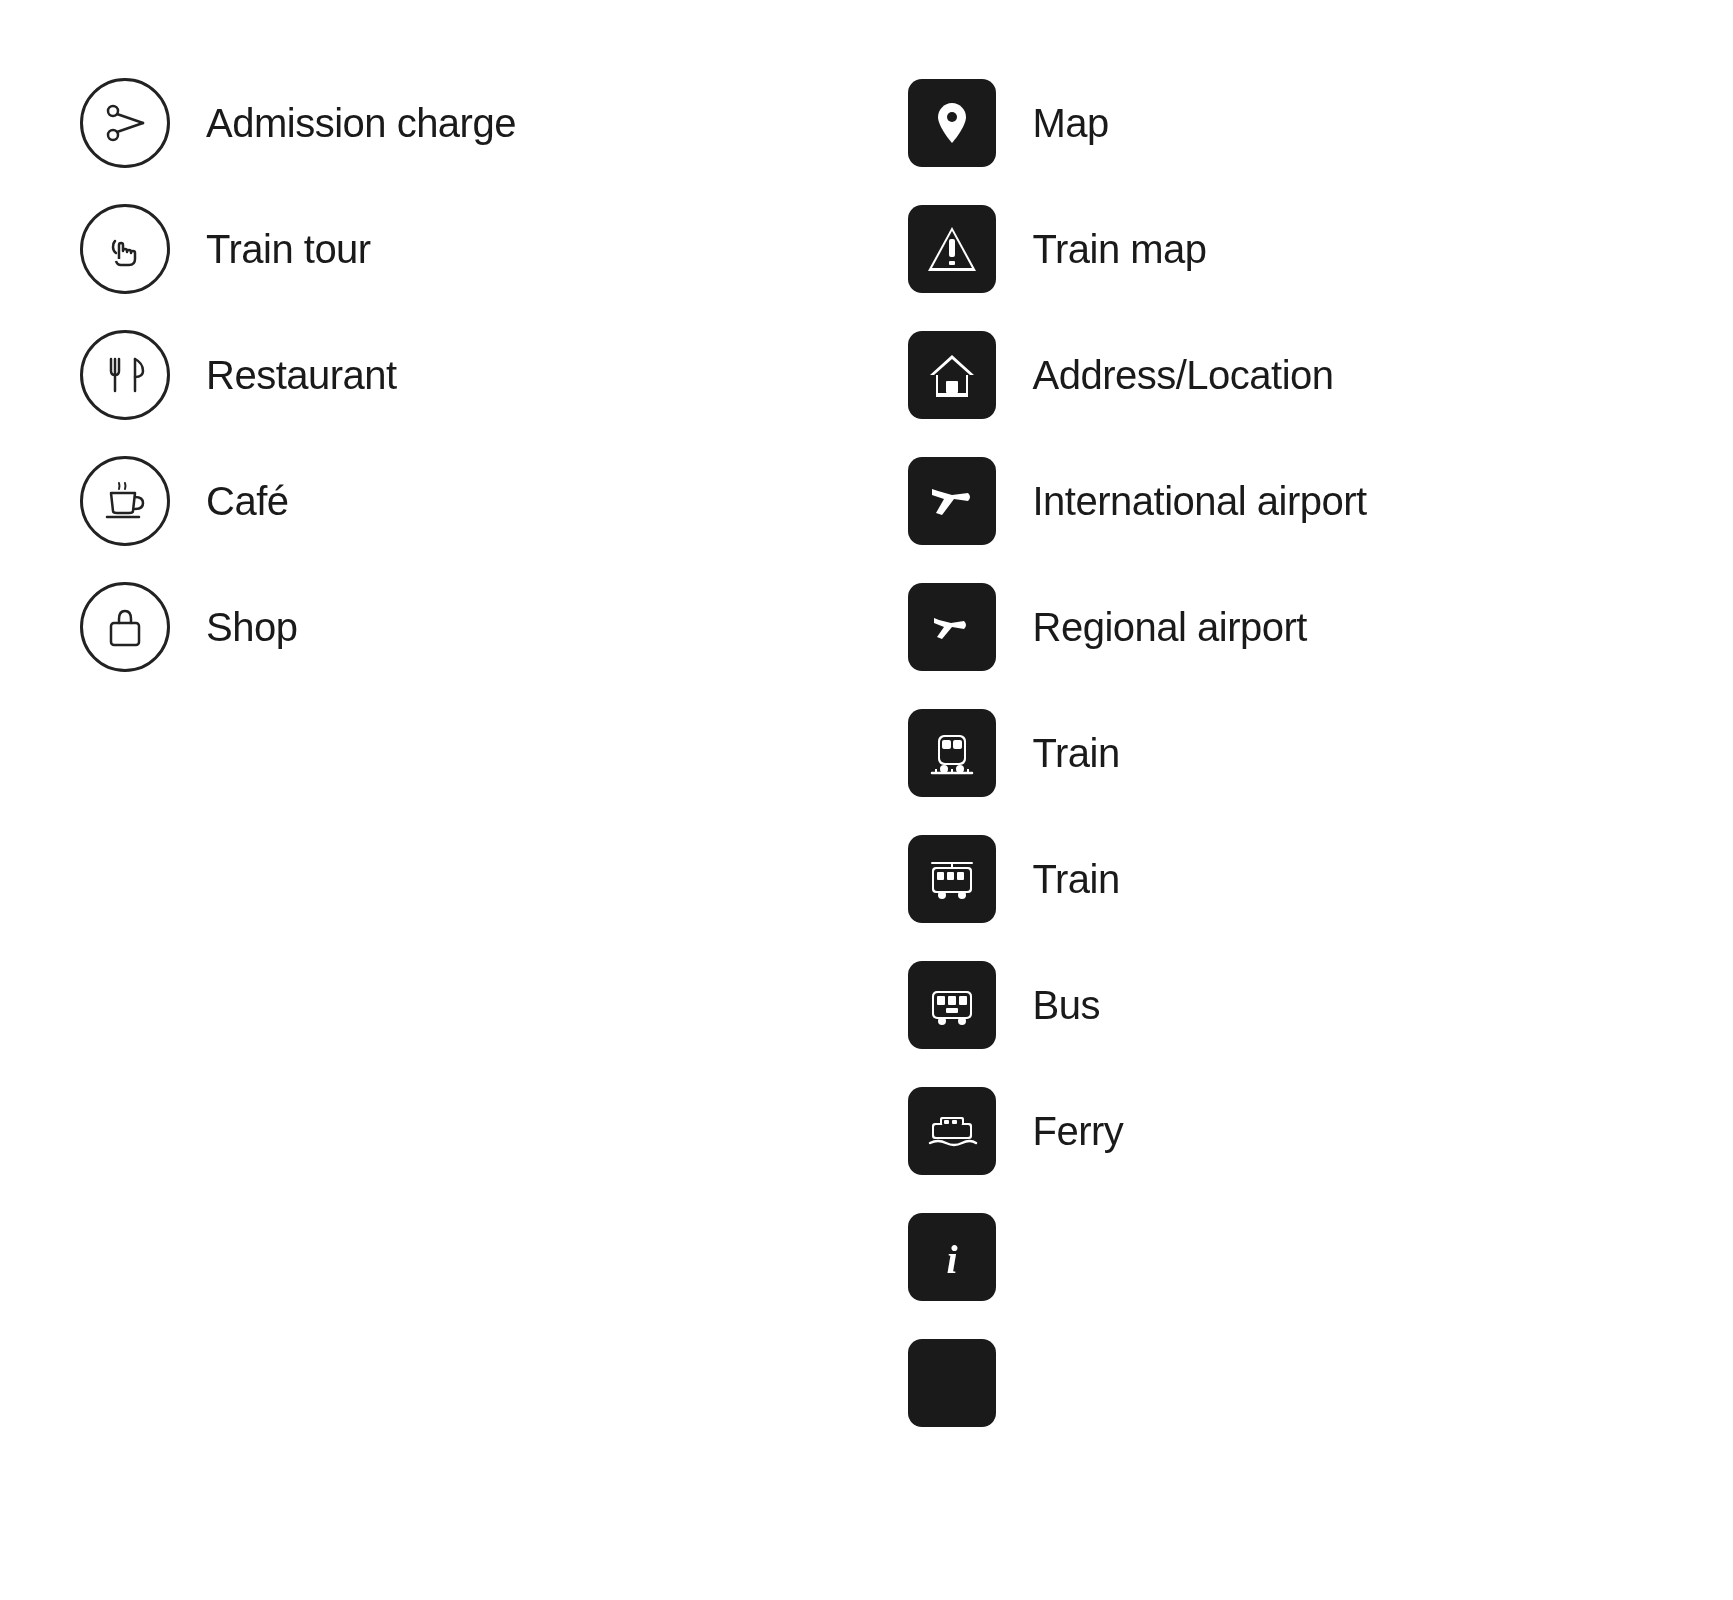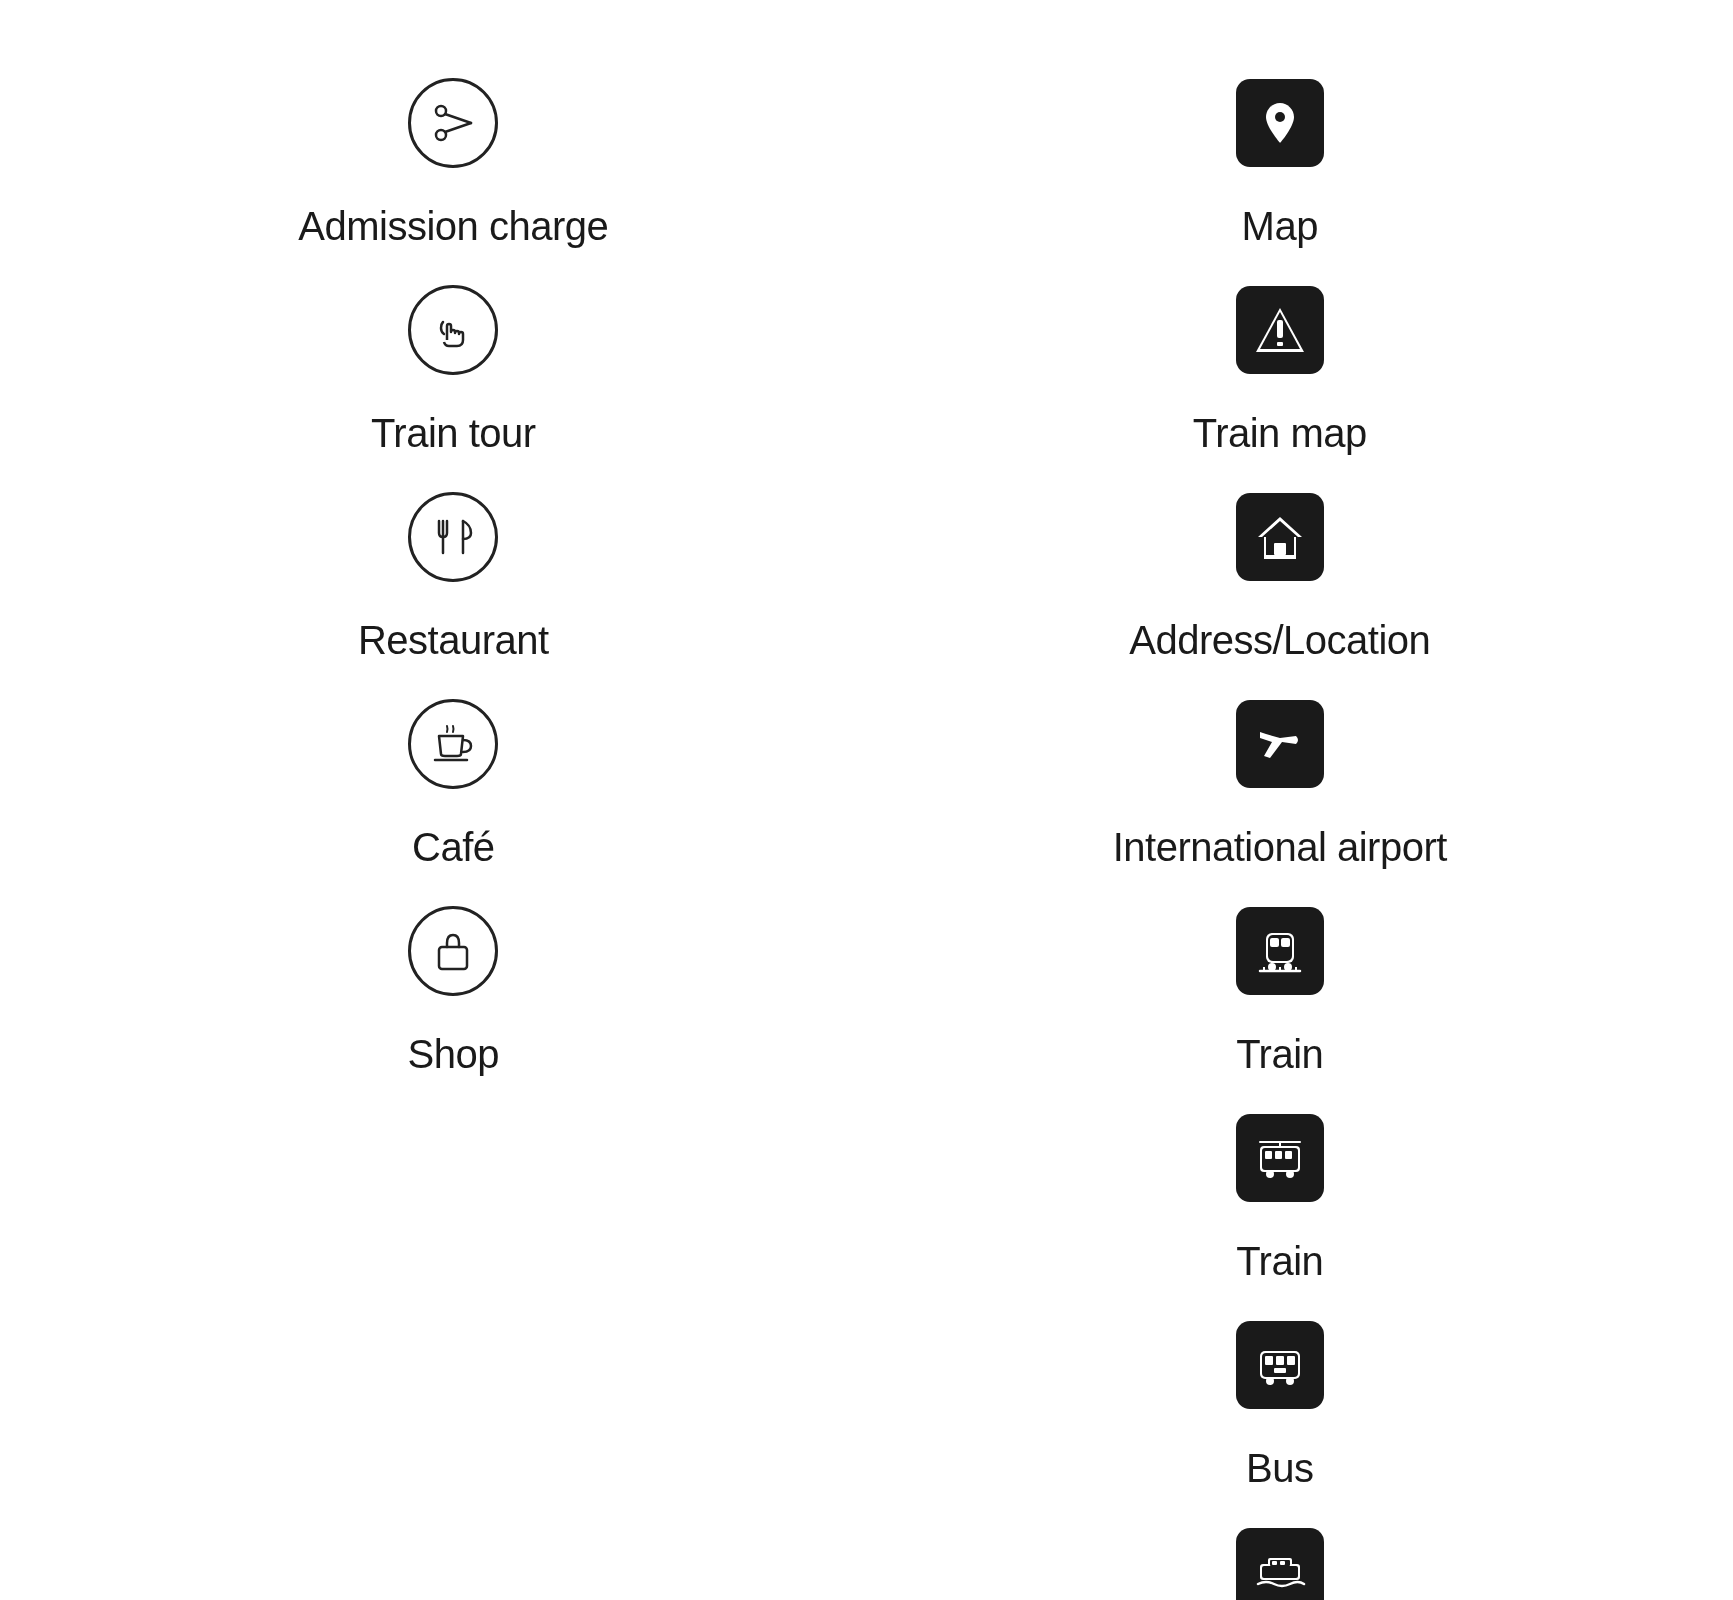--- a/index.html
+++ b/index.html
@@ -16,21 +16,20 @@
       grid-template-columns: 1fr 1fr;
       column-gap: 80px;
       row-gap: 0;
     }
 
     .legend-item {
       display: flex;
       align-items: center;
       padding: 18px 0;
       gap: 36px;
-      flex-direction: column;
     }
 
     .icon-wrap {
       flex-shrink: 0;
       width: 90px;
       height: 90px;
       display: flex;
       align-items: center;
       justify-content: center;
     }
@@ -211,20 +210,31 @@
         <div class="icon-square">
           <svg viewBox="0 0 56 56" xmlns="http://www.w3.org/2000/svg">
 
             <path d="M44 20 Q48 24 44 28 L30 26 L18 42 L12 40 L20 26 L8 22 L8 16 L14 18 L28 22 Z" fill="white"></path>
           </svg>
         </div>
       </div>
       <span class="item-label">International airport</span>
     </div>
 
+    <div class="legend-item">
+      <div class="icon-wrap">
+        <div class="icon-square">
+          <svg viewBox="0 0 56 56" xmlns="http://www.w3.org/2000/svg">
+
+            <path d="M40 22 Q44 26 40 30 L28 28 L18 40 L13 38 L20 28 L10 24 L10 19 L15 21 L27 24 Z" fill="white"></path>
+          </svg>
+        </div>
+      </div>
+      <span class="item-label">Regional airport</span>
+    </div>
 
     <div class="legend-item">
       <div class="icon-wrap">
         <div class="icon-square">
           <svg viewBox="0 0 56 56" xmlns="http://www.w3.org/2000/svg">
 
             <rect x="14" y="10" width="28" height="30" rx="6" fill="white"></rect>
             <rect x="16" y="12" width="24" height="26" rx="5" fill="#1a1a1a"></rect>
 
             <rect x="18" y="15" width="9" height="9" rx="2" fill="white"></rect>

